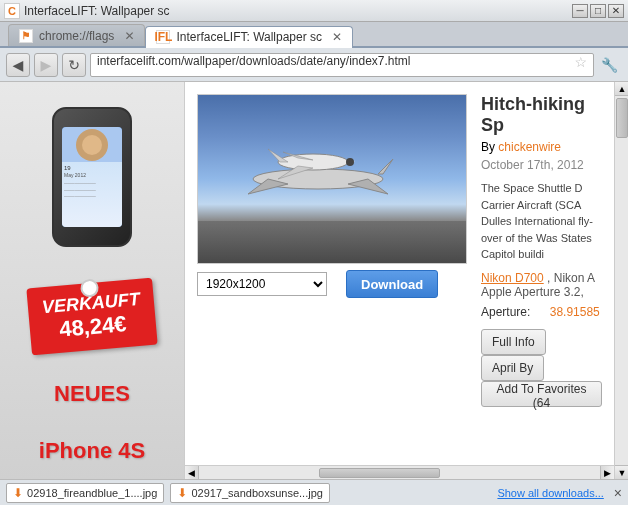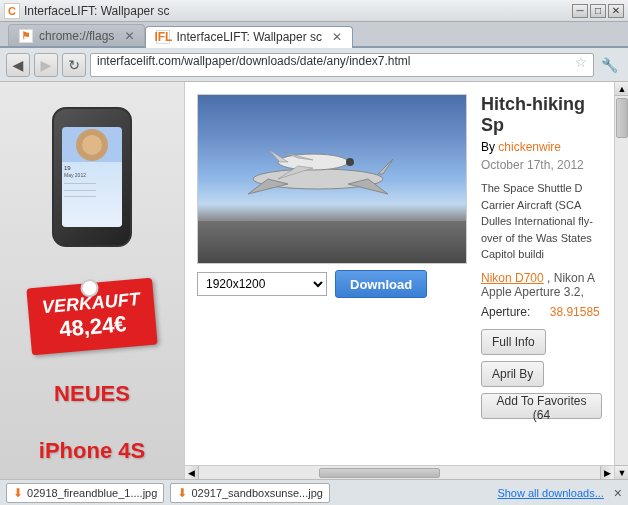--- a/index.html
+++ b/index.html
@@ -61,26 +61,26 @@
     .author-line { margin-bottom: 4px; font-size: 12px; }
     .author-link { color: #e87722; text-decoration: none; }
     .date-line { color: #888; font-size: 12px; margin-bottom: 8px; }
     .description { font-size: 11px; color: #444; line-height: 1.5; margin-bottom: 8px; }
     .camera-info { font-size: 12px; color: #555; margin-bottom: 6px; }
     .camera-link { color: #e87722; text-decoration: underline; cursor: pointer; }
     .location-line { font-size: 12px; color: #333; margin-bottom: 10px; }
     .location-val { color: #e87722; margin-left: 16px; }
 
     
-    .download-area { display: flex; align-items: center; gap: 8px; margin-bottom: 8px; }
+    .download-area { display: flex; align-items: center; gap: 19px; margin-bottom: 8px; }
     .resolution-select { height: 24px; border: 1px solid #aaa; padding: 0 4px; font-size: 12px; background: white; width: 130px; }
     .download-btn { height: 28px; padding: 0 14px; background: linear-gradient(to bottom, #5d9de8, #3a7fd4); color: white; border: 1px solid #2a6fc4; border-radius: 3px; font-size: 13px; font-weight: bold; cursor: pointer; }
 
     
-    .action-buttons { display: flex; gap: 6px; flex-wrap: wrap; }
+    .action-buttons { display: flex; flex-wrap: wrap; }
     .action-btn { height: 26px; padding: 0 10px; background: linear-gradient(to bottom, #f5f5f5, #e0e0e0); border: 1px solid #aaa; border-radius: 3px; font-size: 12px; cursor: pointer; color: #333; }
 
     
     .v-scrollbar { width: 14px; background: #e8e8e8; border-left: 1px solid #ccc; display: flex; flex-direction: column; }
     .scroll-up { width: 14px; height: 14px; background: linear-gradient(to bottom, #f0f0f0, #d8d8d8); border-bottom: 1px solid #bbb; display: flex; align-items: center; justify-content: center; font-size: 9px; cursor: pointer; }
     .scroll-thumb { width: 12px; height: 40px; background: linear-gradient(to right, #d0d0d0, #b8b8b8); border: 1px solid #aaa; border-radius: 2px; margin: 2px auto; cursor: pointer; }
     .scroll-down { width: 14px; height: 14px; background: linear-gradient(to bottom, #f0f0f0, #d8d8d8); border-top: 1px solid #bbb; margin-top: auto; display: flex; align-items: center; justify-content: center; font-size: 9px; cursor: pointer; }
 
     
     .h-scrollbar { height: 14px; background: #e8e8e8; border-top: 1px solid #ccc; display: flex; align-items: center; }

